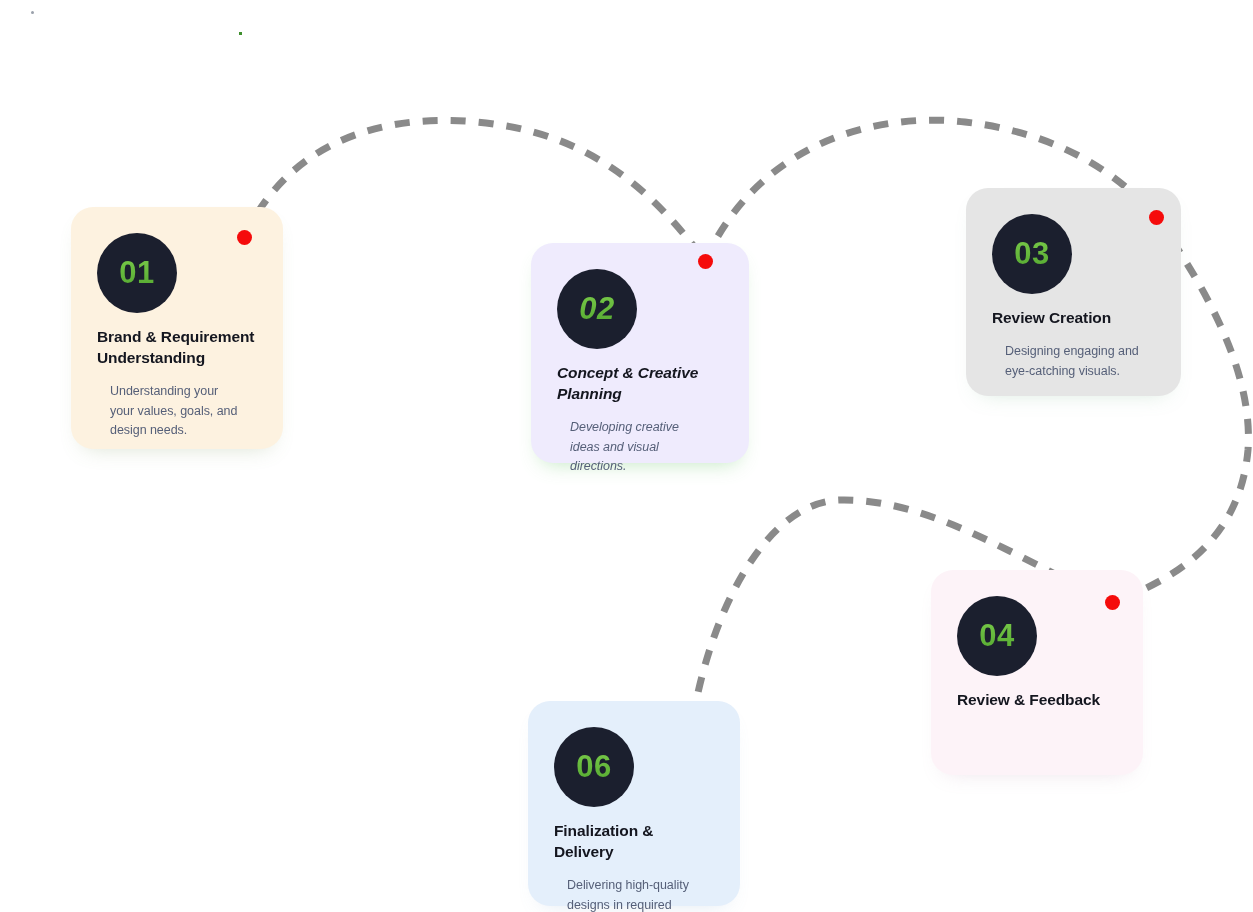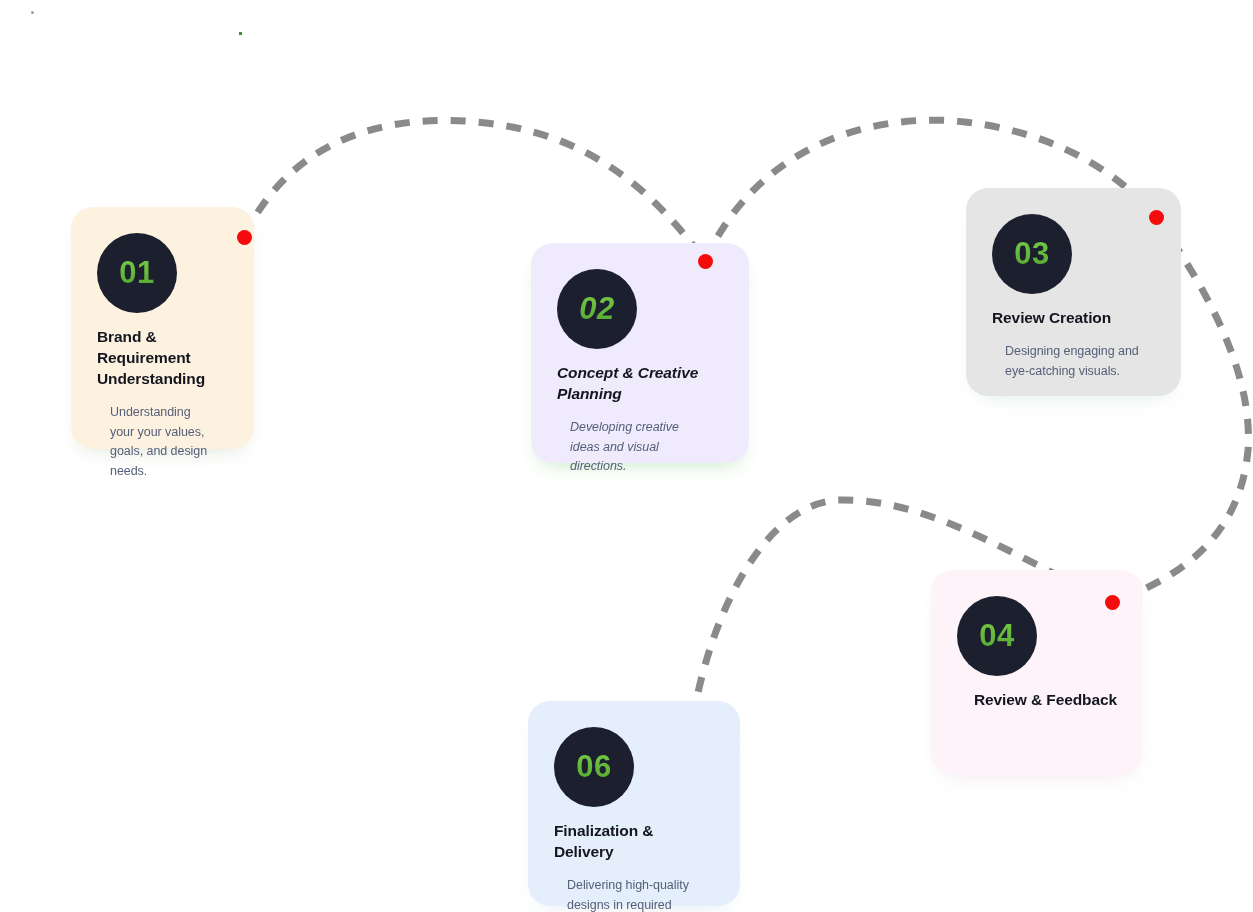--- a/index.html
+++ b/index.html
@@ -25,40 +25,39 @@
     height: 912px;
     pointer-events: none;
   }
   .step-card {
     position: absolute;
     border-radius: 22px;
     box-sizing: border-box;
     padding: 26px 26px 24px 26px;
   }
   .card-1 {
-    left: 71px;  top: 207px;  width: 183px; height: 242px;
+    left: 71px;  top: 207px;  width: 212px; height: 242px;
     background: #FDF2E0;
     box-shadow: 0 10px 22px -12px rgba(120,150,90,0.30);
   }
   .card-2 {
     left: 531px; top: 243px; width: 218px; height: 220px;
     background: #EFEBFD;
     box-shadow: 0 10px 20px -10px rgba(110,200,110,0.45);
     font-style: italic;
   }
   .card-3 {
     left: 966px; top: 188px; width: 215px; height: 208px;
     background: #e5e5e5;
     box-shadow: 0 10px 22px -14px rgba(120,180,140,0.35);
   }
   .card-4 {
     left: 931px; top: 570px; width: 212px; height: 205px;
     background: #FDF3F8;
     box-shadow: 0 10px 22px -14px rgba(180,140,170,0.30);
-    text-align: right;
   }
   .card-5 {
     left: 528px; top: 701px; width: 212px; height: 205px;
     background: #E4EFFB;
     box-shadow: 0 10px 22px -14px rgba(120,160,200,0.30);
   }
   .num-badge {
     width: 80px;
     height: 80px;
     border-radius: 50%;

